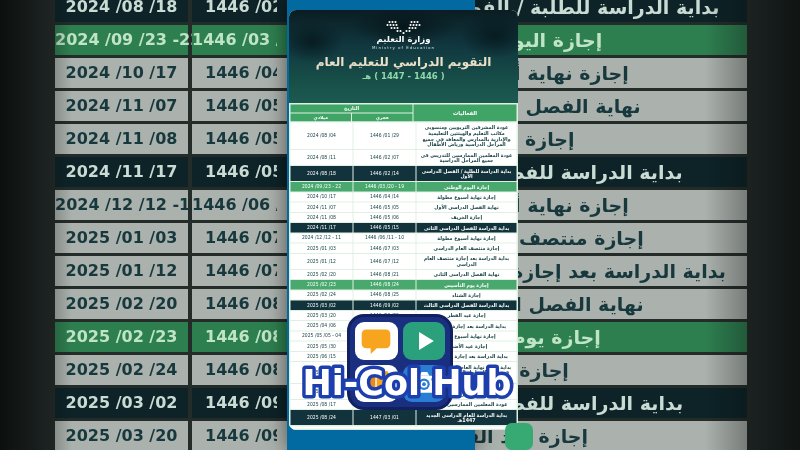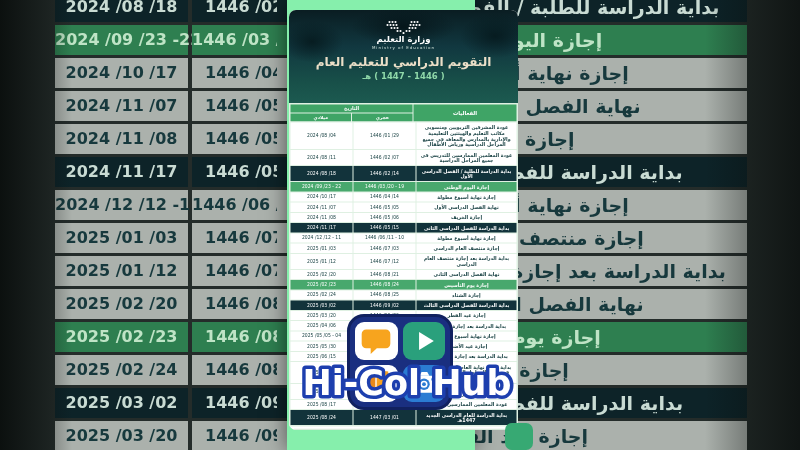--- a/index.html
+++ b/index.html
@@ -30,21 +30,21 @@
   .shade-left{position:absolute;left:0;top:0;width:72px;height:100%;z-index:1;
     background:linear-gradient(90deg,rgba(8,12,11,.88),rgba(8,12,11,0));}
   .shade-right{position:absolute;right:0;top:0;width:95px;height:100%;z-index:1;
     background:linear-gradient(270deg,rgba(8,12,11,.72),rgba(8,12,11,0));}
 
   .green-blob{position:absolute;left:505px;top:423px;width:28px;height:27px;
     background:#37a973;border-radius:7px;z-index:3;}
 
   
   .poster-col{position:absolute;left:287px;top:0;width:188px;height:450px;
-    background:#86efac;z-index:2;box-shadow:0 0 20px rgba(0,0,0,.55);}
+    background:#0369a1;z-index:2;box-shadow:0 0 20px rgba(0,0,0,.55);}
   .poster{position:absolute;left:2px;top:10px;width:229px;height:420px;}
   .pz{width:458px;height:840px;transform:scale(.5);transform-origin:0 0;
     background:#fff;border-radius:14px;overflow:hidden;display:flex;flex-direction:column;}
 
   .p-head{position:relative;height:186px;flex:0 0 186px;text-align:center;color:#fff;
     background:
       radial-gradient(90px 60px at 10% 34%, rgba(5,24,28,.85), transparent 70%),
       radial-gradient(100px 64px at 90% 28%, rgba(5,24,28,.85), transparent 70%),
       radial-gradient(140px 50px at 50% 18%, rgba(4,18,22,.8), transparent 75%),
       linear-gradient(180deg,#0a1d22 0%,#113840 40%,#185049 78%,#1c5a50 100%);}

